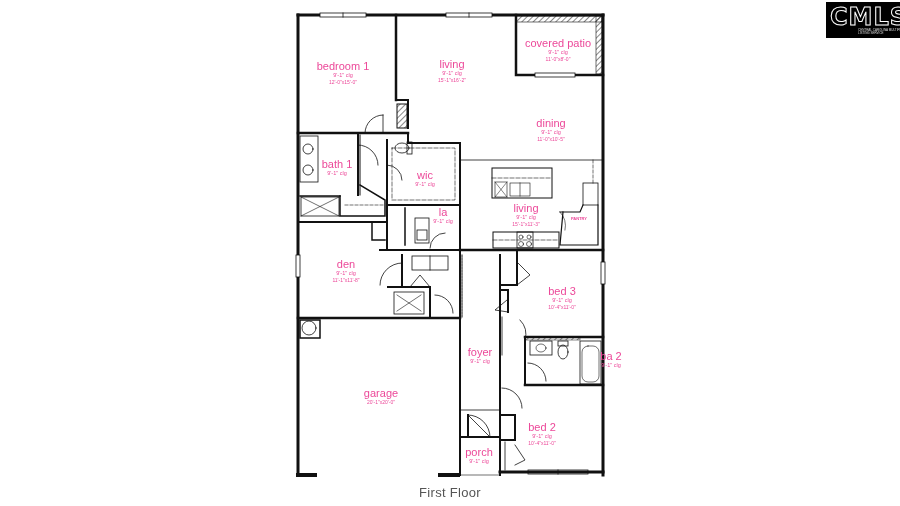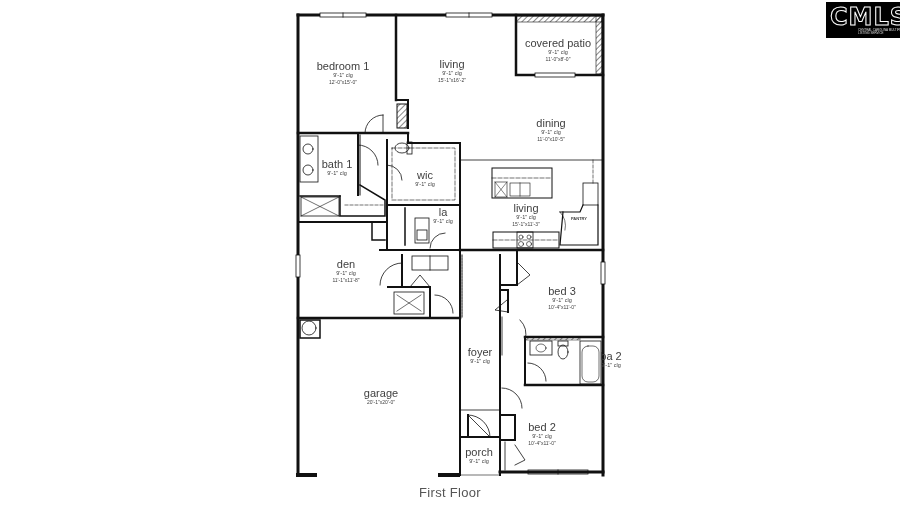--- a/index.html
+++ b/index.html
@@ -1,18 +1,18 @@
 <!DOCTYPE html>
 <html><head>
 <meta charset="utf-8">
 <style>
   html, body { margin:0; padding:0; background:#ffffff; }
   body { width:900px; height:506px; position:relative; overflow:hidden; font-family:"Liberation Sans", sans-serif; }
   .plan { position:absolute; left:0; top:0; width:900px; height:506px; }
-  .lbl { position:absolute; text-align:center; color:#404040; line-height:1; white-space:nowrap; transform:translateX(-50%); }
+  .lbl { position:absolute; text-align:center; color:#ec4899; line-height:1; white-space:nowrap; transform:translateX(-50%); }
   .lbl .nm { font-size:11px; display:block; font-family:"Liberation Sans", sans-serif; }
   .lbl .cl { font-size:5.5px; display:block; margin-top:1px; }
   .lbl .dm { font-size:5px; display:block; margin-top:1px; }
   .caption { position:absolute; left:450px; top:485px; transform:translateX(-50%); font-size:13px; color:#555; font-family:Liberation Sans, sans-serif; letter-spacing:0.3px; }
   .logo { position:absolute; left:826px; top:2px; width:88px; height:36px; background:#000; color:#fff; }
   .logo .big { position:absolute; left:4px; top:1px; font-size:24px; font-weight:bold; letter-spacing:1px; font-family:"DejaVu Sans", sans-serif; color:#000; -webkit-text-stroke:1px #fff; }
   .logo .small { position:absolute; left:32px; top:27px; font-size:3px; color:#ddd; line-height:1.1; }
 </style>
 </head>
 <body>

